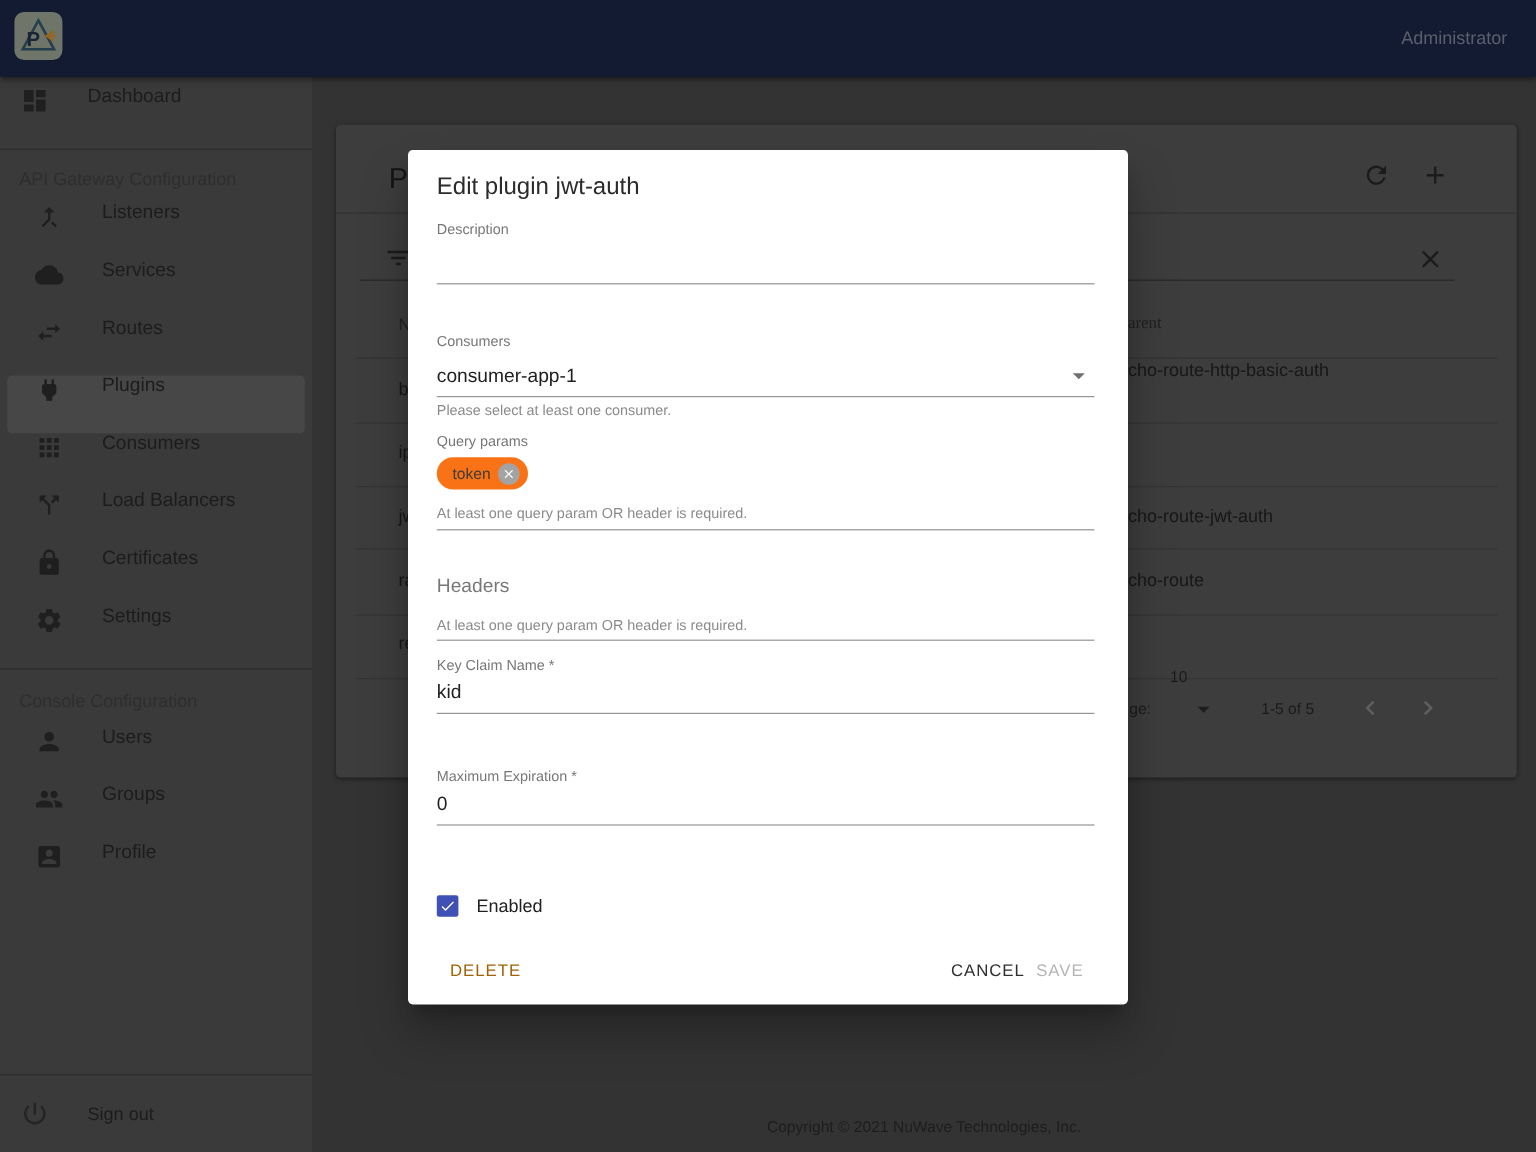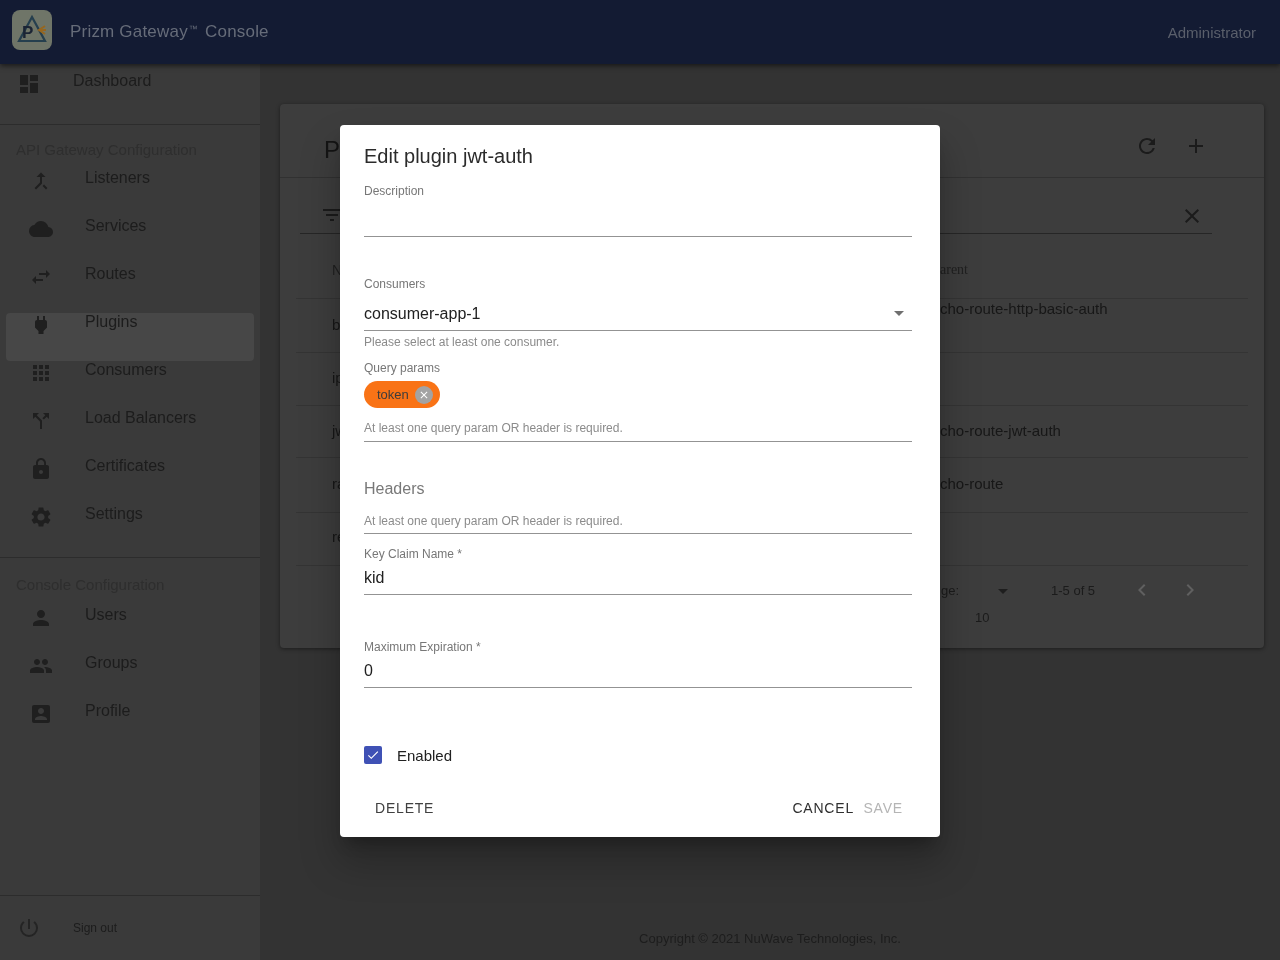--- a/index.html
+++ b/index.html
@@ -26,21 +26,21 @@
   .nav-item svg{width:24px;height:24px;fill:#1f1f1f;flex:none;}
   .nav-item.indented{padding-left:29px;}
   .nav-item.selected{background:#474747;border-radius:4px;margin:0 6px;padding-left:23px;}
   .side-divider{height:1px;background:#2c2c2c;margin:4px 0;}
   .section-label{height:40px;display:flex;align-items:center;padding-left:16px;
     color:#2e2e2e;font-size:15px;}
   .section-label.tall{height:44px;}
   .signout{position:absolute;left:0;bottom:0;width:260px;height:65px;border-top:1px solid #2c2c2c;
     display:flex;align-items:center;padding-left:17px;box-sizing:border-box;color:#1c1c1c;}
   .signout svg{width:24px;height:24px;fill:#242424;}
-  .signout .lbl{margin-left:32px;font-size:12px;}
+  .signout .lbl{margin-left:32px;font-size:15px;}
 
   
   .content-card{position:absolute;left:280px;top:104px;width:984px;height:544px;background:#3d3d3d;
     border-radius:4px;box-shadow:0 1px 4px rgba(0,0,0,.45);z-index:1;}
   .card-title{position:absolute;left:44px;top:32px;font-size:24px;color:#141414;}
   .icon-btn{position:absolute;width:24px;height:24px;}
   .icon-btn svg{width:24px;height:24px;fill:#1b1b1b;}
   .card-divider{position:absolute;left:0;top:73px;width:984px;height:1px;background:#313131;}
   .filter-underline{position:absolute;left:20px;top:129px;width:912px;height:1px;background:#262626;}
   .row-divider{position:absolute;left:16px;width:952px;height:1px;background:#343434;}
@@ -73,44 +73,38 @@
   .chip .chip-txt{font-size:13px;color:#3c3c3c;}
   .chip .chip-x{width:18px;height:18px;border-radius:50%;background:#a3a3a3;margin-left:6px;
     display:flex;align-items:center;justify-content:center;}
   .chip .chip-x svg{width:12px;height:12px;fill:#ffffff;}
   .hdrs-label{position:absolute;left:24px;top:354px;font-size:16px;color:#787878;line-height:20px;}
   .checkbox{position:absolute;left:24px;top:621px;width:18px;height:18px;border-radius:2px;background:#3f51b5;
     display:flex;align-items:center;justify-content:center;}
   .checkbox svg{width:14px;height:14px;fill:#ffffff;}
   .cb-label{position:absolute;left:57px;top:622px;font-size:15px;color:#212121;line-height:18px;}
   .dlg-btn{position:absolute;top:674px;font-size:14px;font-weight:500;letter-spacing:.8px;line-height:18px;}
-  .btn-delete{left:35px;color:#404040;}
+  .btn-delete{left:35px;color:#a16207;}
   .btn-cancel{right:86px;color:#2f2f2f;}
   .btn-save{right:37px;color:#b5b5b5;}
 </style>
 </head>
 <body>
 
 <div class="app-header">
   <div class="logo-box">
     <svg viewBox="0 0 40 40" width="40" height="40">
       <path d="M20 7 L33 31 L7 31 Z" fill="none" stroke="#253f4e" stroke-width="2.2"></path>
       <text x="10" y="28" font-size="17" font-weight="bold" fill="#1b2434" font-family="Liberation Sans, sans-serif">P</text>
       <g stroke="#96661f" stroke-width="2" fill="none">
         <path d="M33 16 l-6 4 6 4"></path>
         <path d="M27 20 h7"></path>
       </g>
     </svg>
   </div>
-  <div class="brand">
-    <span>Prizm Gateway</span>
-      <sup>™</sup>
-      <span>&nbsp;</span>
-      <span>Console</span>
-  </div>
   <div class="header-user">Administrator</div>
 </div>
 
 <div class="sidebar">
   <div class="nav-item" style="margin-top:8px;">
     <svg viewBox="0 0 24 24">
         <path d="M3 13h8V3H3v10zm0 8h8v-6H3v6zm10 0h8V11h-8v10zm0-18v6h8V3h-8z"></path>
       </svg>
     <span class="lbl">Dashboard</span>
   </div>
@@ -242,21 +236,21 @@
 
   <div class="td" style="left:52px;top:371px;">ra</div>
   <div class="td" style="left:660px;top:371px;">cho-route</div>
   <div class="row-divider" style="top:408px;"></div>
 
   <div class="td" style="left:52px;top:424px;">re</div>
   <div class="td" style="left:660px;top:424px;"></div>
   <div class="row-divider" style="top:461px;"></div>
 
   <div class="pg-text" style="left:661px;top:479px;">ge:</div>
-  <div class="pg-text" style="left:695px;top:506px;">10</div>
+  <div class="pg-text" style="left:695px;top:452px;">10</div>
   <div class="pg-arrow" style="left:718px;top:485px;"></div>
   <div class="pg-text" style="left:771px;top:479px;">1-5 of 5</div>
   <div class="icon-btn pg-chevron" style="left:850px;top:474px;">
     <svg viewBox="0 0 24 24">
         <path d="M15.41 7.41 14 6l-6 6 6 6 1.41-1.41L10.83 12z"></path>
       </svg>
   </div>
   <div class="icon-btn pg-chevron" style="left:898px;top:474px;">
     <svg viewBox="0 0 24 24">
         <path d="M8.59 16.59 10 18l6-6-6-6-1.41 1.41L13.17 12z"></path>

